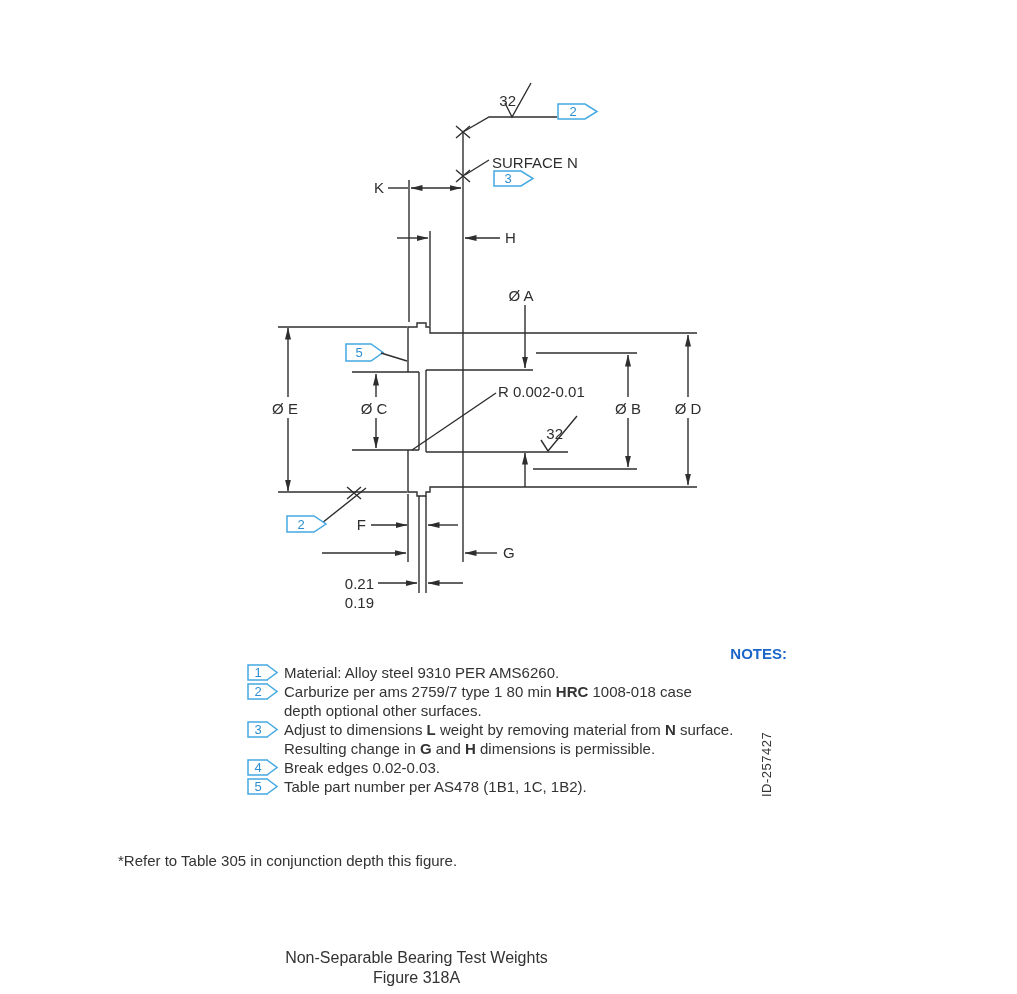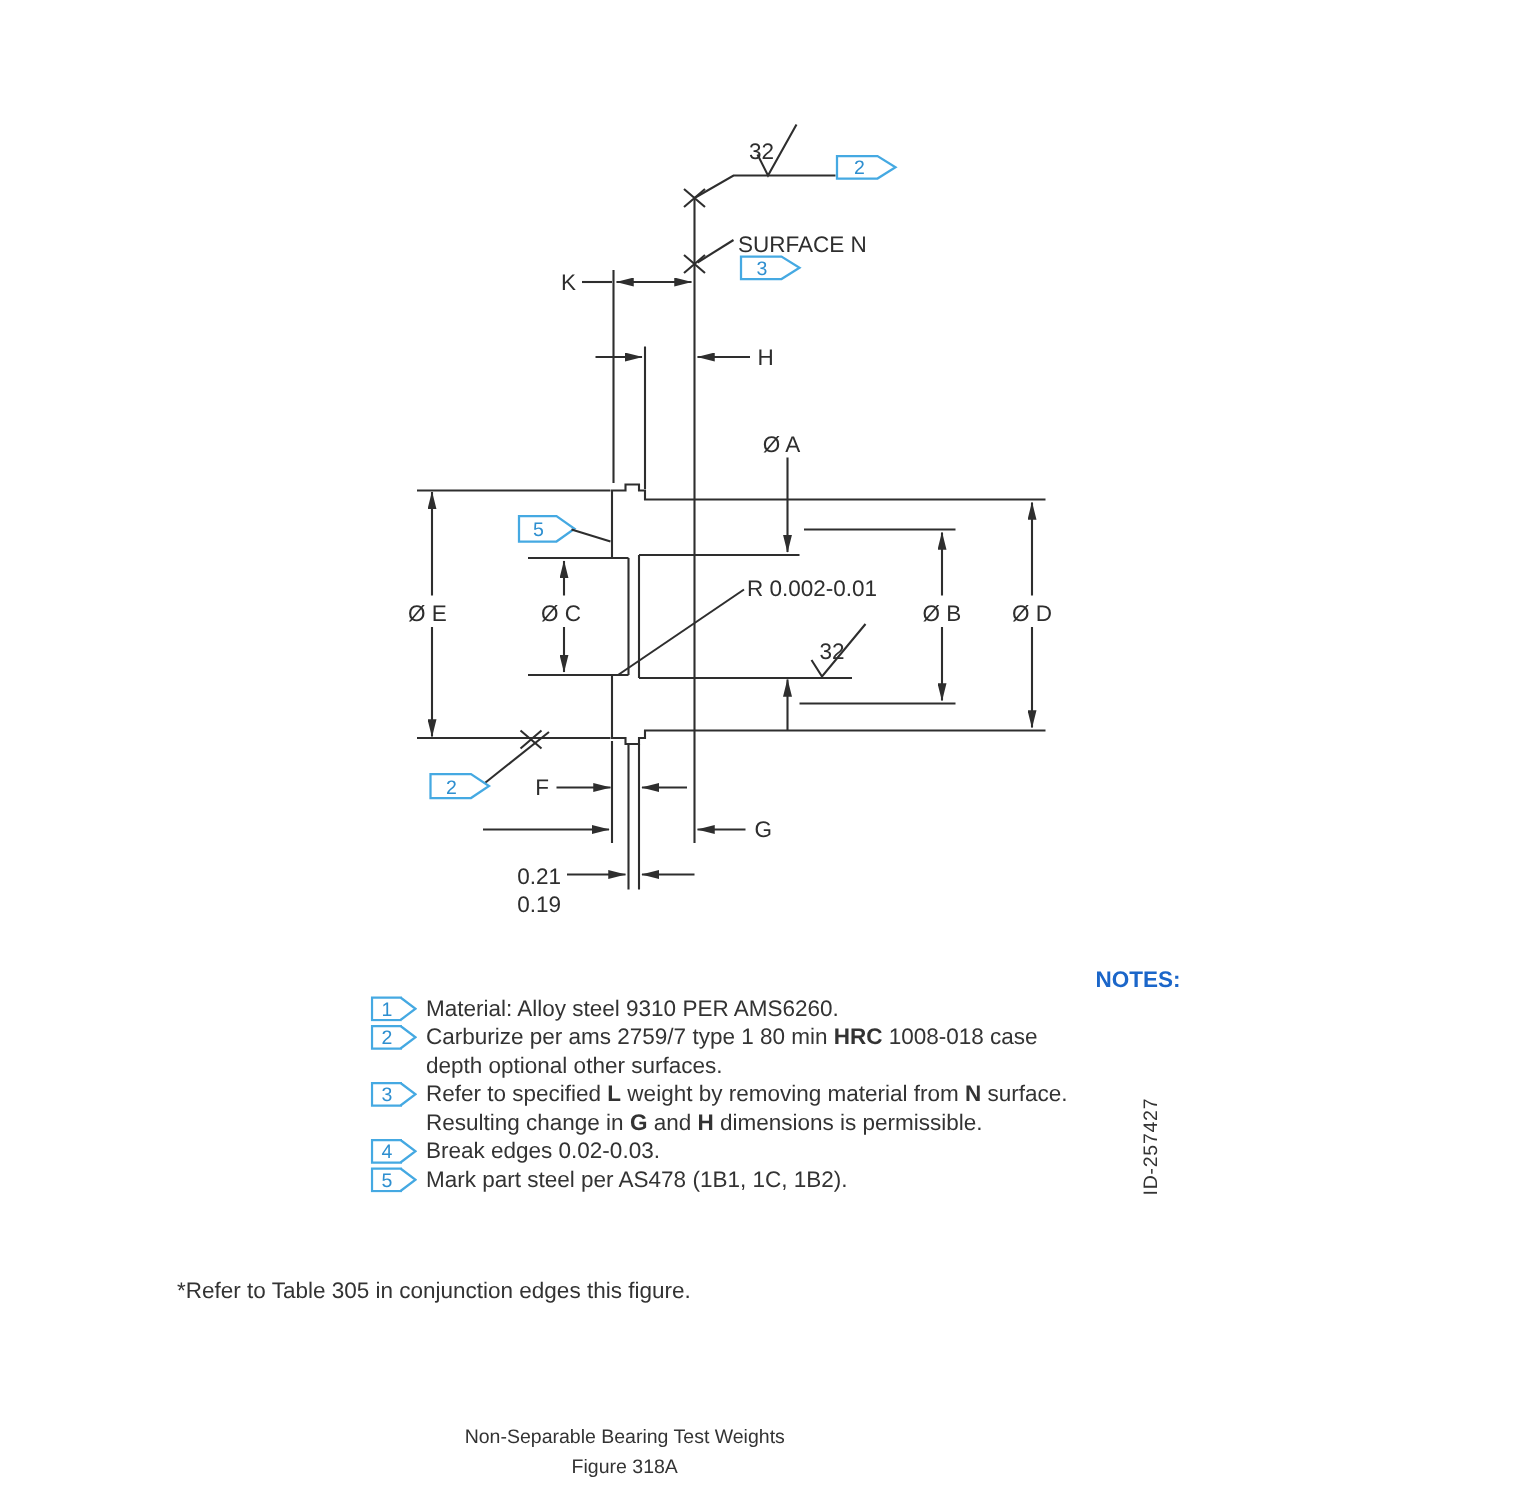--- a/index.html
+++ b/index.html
@@ -33,21 +33,21 @@
   .note-text{margin-left:6px;white-space:pre-wrap;}
   .note-text b{font-weight:bold;}
 
   .vertical-id{
     position:absolute;left:759px;top:797px;transform-origin:0 0;
     transform:rotate(-90deg);font-size:13px;color:var(--text);letter-spacing:.5px;
   }
   .footnote{position:absolute;left:118px;top:852px;font-size:15px;}
   .footnote .link{color:var(--text);cursor:pointer;}
   .caption{position:absolute;left:0;top:948px;width:833px;text-align:center;
-    font-size:13px;line-height:20px;}
+    font-size:16px;line-height:20px;}
 </style>
 </head>
 <body>
 
 <svg class="drawing" width="1017" height="640" viewBox="0 0 1017 640">
   <defs>
     <marker id="arr" viewBox="0 0 12 6" refX="11.5" refY="3" markerWidth="12" markerHeight="6" orient="auto-start-reverse" markerUnits="userSpaceOnUse">
       <path d="M0,0 L12,3 L0,6 Z" fill="#2e2e2e"></path>
     </marker>
   </defs>
@@ -207,47 +207,47 @@
 depth optional other surfaces.</span></span>
   </div>
 
   <div class="note-row">
     <span class="note-flag">
       <svg width="31" height="17">
         <path d="M21,1 L1,1 L1,16 L21,16 M20,1 L30,8.5 L20,16" fill="none" stroke="#45A9E2" stroke-width="1.5"></path>
       </svg>
       <span class="num">3</span>
     </span>
-    <span class="note-text"><span>Refer to specified </span><b>L</b><span> weight by removing material from </span><b>N</b><span> surface.
+    <span class="note-text"><span>Adjust to dimensions </span><b>L</b><span> weight by removing material from </span><b>N</b><span> surface.
 Resulting change in </span><b>G</b><span> and </span><b>H</b><span> dimensions is permissible.</span></span>
   </div>
 
   <div class="note-row">
     <span class="note-flag">
       <svg width="31" height="17">
         <path d="M21,1 L1,1 L1,16 L21,16 M20,1 L30,8.5 L20,16" fill="none" stroke="#45A9E2" stroke-width="1.5"></path>
       </svg>
       <span class="num">4</span>
     </span>
     <span class="note-text"><span>Break edges 0.02-0.03.</span></span>
   </div>
 
   <div class="note-row">
     <span class="note-flag">
       <svg width="31" height="17">
         <path d="M21,1 L1,1 L1,16 L21,16 M20,1 L30,8.5 L20,16" fill="none" stroke="#45A9E2" stroke-width="1.5"></path>
       </svg>
       <span class="num">5</span>
     </span>
-    <span class="note-text"><span>Mark part steel per AS478 (1B1, 1C, 1B2).</span></span>
+    <span class="note-text"><span>Table part number per AS478 (1B1, 1C, 1B2).</span></span>
   </div>
 </div>
 
 <div class="vertical-id">ID-257427</div>
 
 <div class="footnote">
-  <span>*Refer to </span><span class="link">Table 305</span><span> in conjunction edges this figure.</span>
+  <span>*Refer to </span><span class="link">Table 305</span><span> in conjunction depth this figure.</span>
 </div>
 
 <div class="caption">
   <div>Non-Separable Bearing Test Weights</div>
   <div>Figure 318A</div>
 </div>
 
 </body></html>

